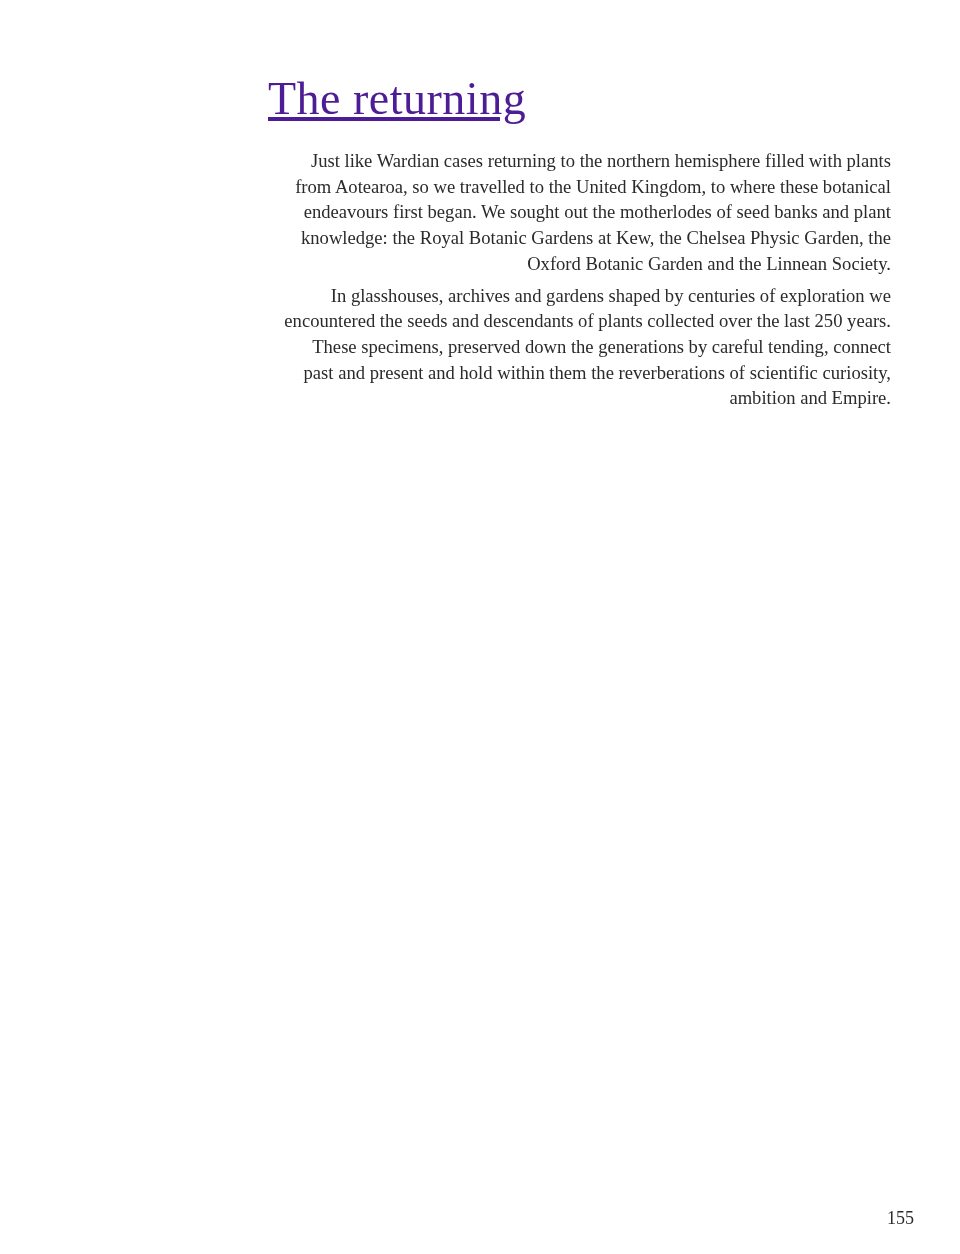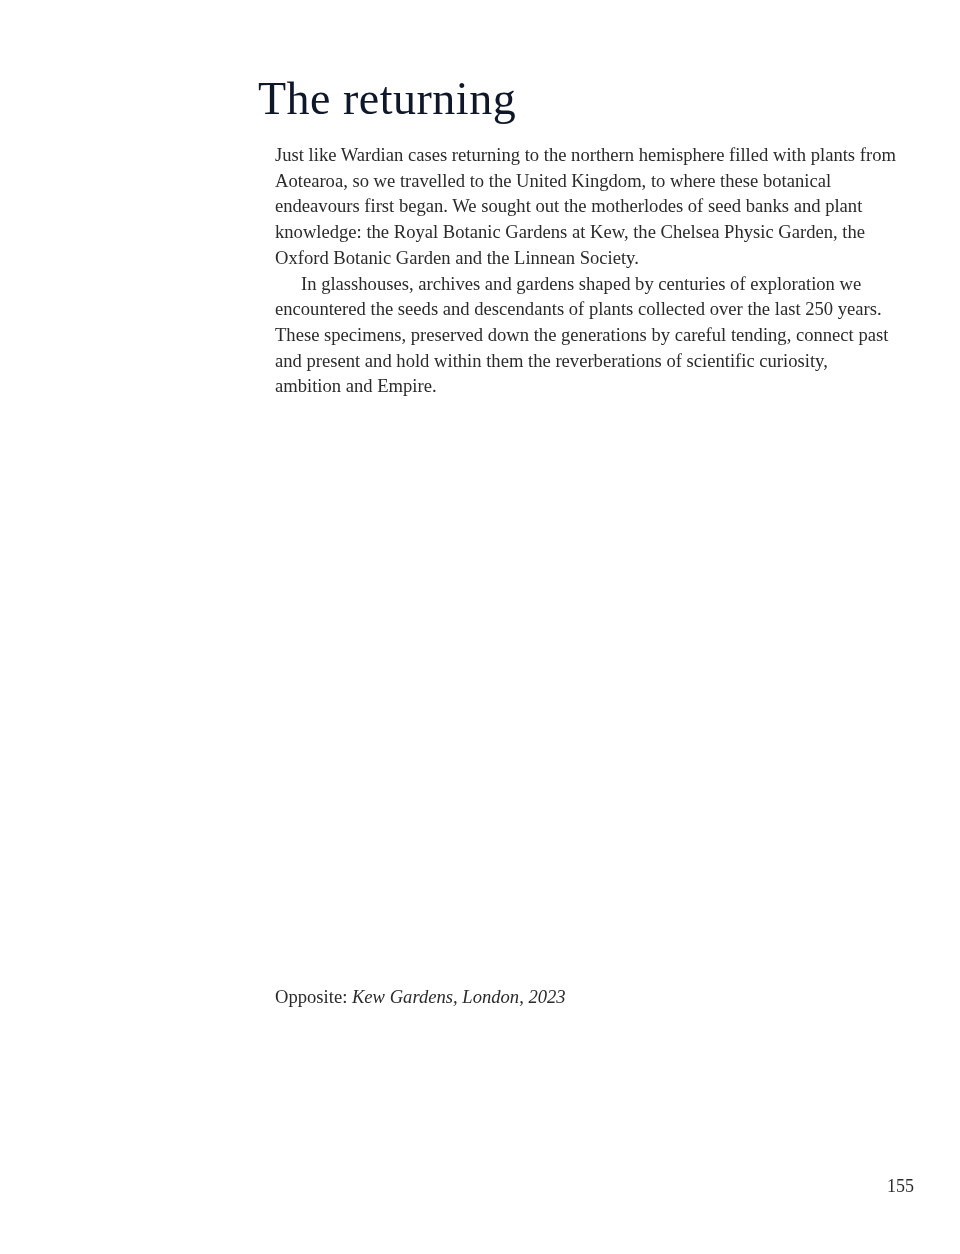--- a/index.html
+++ b/index.html
@@ -14,40 +14,41 @@
     font-family: "Liberation Serif", serif;
     color: #2b2b2b;
     overflow: hidden;
   }
   .page {
     position: absolute;
     inset: 0;
   }
   .page-title {
     position: absolute;
-    left: 258px;
+    left: 268px;
     top: 42px;
     font-size: 46px;
     font-weight: 400;
     letter-spacing: 0.5px;
     line-height: 1.15;
-    color: #0f172a;
+    color: #4c1d95;
+    text-decoration: underline;
   }
   .body-block {
     position: absolute;
     left: 275px;
     top: 142px;
     width: 622px;
     font-size: 18.6px;
     line-height: 25.7px;
     color: #2b2b2b;
   }
   .body-block p {
-    margin: 0;
-    text-align: left;
+    margin: 6px;
+    text-align: right;
   }
   .body-block p.indented {
     text-indent: 26px;
   }
   .captions-block {
     position: absolute;
     left: 275px;
     top: 984px;
     width: 630px;
     font-size: 18.6px;
@@ -59,38 +60,37 @@
   }
   .caption-note {
     margin: 0;
   }
   .italic {
     font-style: italic;
   }
   .page-number {
     position: absolute;
     right: 46px;
-    top: 1176px;
+    top: 1208px;
     font-size: 18px;
     color: #2b2b2b;
   }
 </style>
 </head>
 <body>
 
 <div class="page">
 
   <h1 class="page-title">The returning</h1>
 
   <div class="body-block">
     <p>Just like Wardian cases returning to the northern hemisphere filled with plants from Aotearoa, so we travelled to the United Kingdom, to where these botanical endeavours first began. We sought out the motherlodes of seed banks and plant knowledge: the Royal Botanic Gardens at Kew, the Chelsea Physic Garden, the Oxford Botanic Garden and the Linnean Society.</p>
     <p class="indented">In glasshouses, archives and gardens shaped by centuries of exploration we encountered the seeds and descendants of plants collected over the last 250 years. These specimens, preserved down the generations by careful tending, connect past and present and hold within them the reverberations of scientific curiosity, ambition and Empire.</p>
   </div>
 
   <div class="captions-block">
-    <p class="caption-line"><span>Opposite: </span><span class="italic">Kew Gardens, London, 2023</span></p>
 
 
   </div>
 
   <div class="page-number">155</div>
 
 </div>
 
 </body></html>

